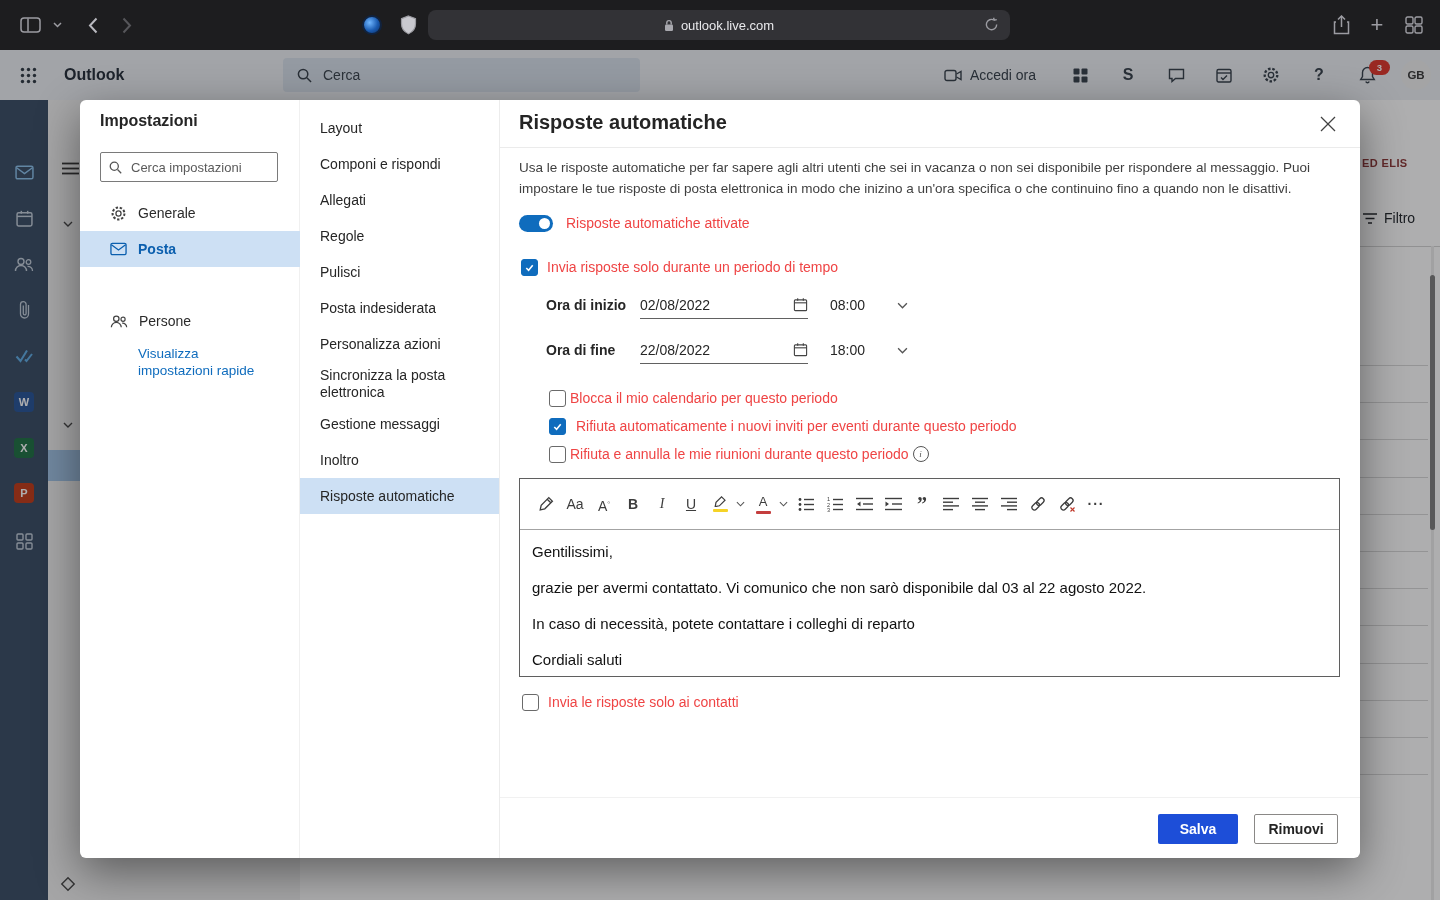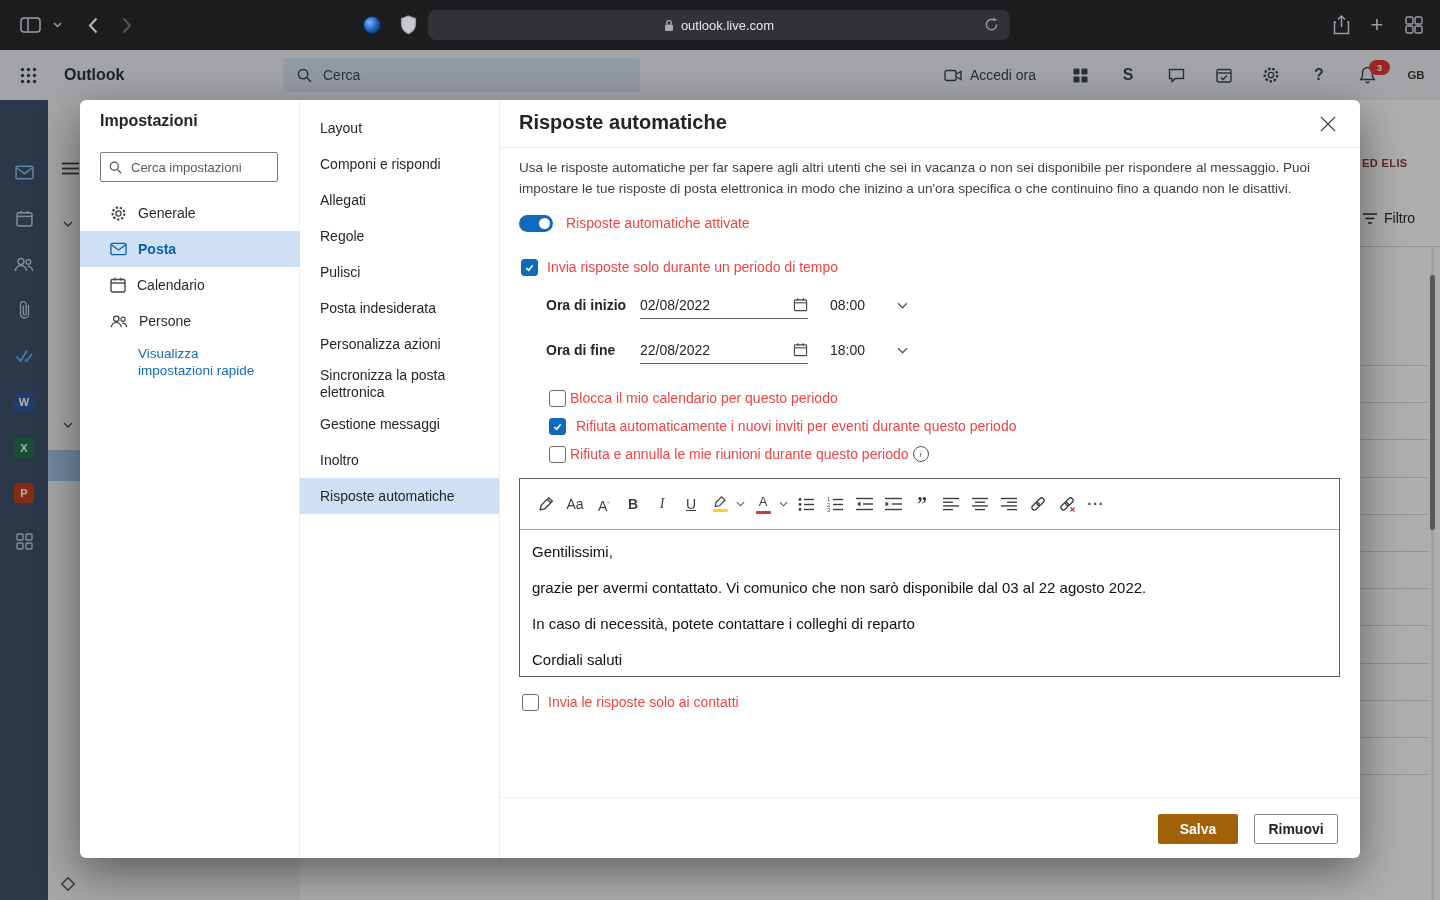--- a/index.html
+++ b/index.html
@@ -96,21 +96,21 @@
   #etoolbar{height:51px;border-bottom:1px solid #a3a3a3;display:flex;align-items:center;gap:5px;padding:0 14px;box-sizing:border-box;}
   .tb{min-width:24px;height:30px;display:flex;flex-direction:column;align-items:center;justify-content:center;
       color:#3d3d3d;font-size:14px;border-radius:3px;cursor:pointer;position:relative;}
   .tb .glyph{line-height:14px;}
   .bar{width:15px;height:3px;margin-top:2px;border-radius:1px;}
   .tbgroup{display:flex;align-items:flex-end;gap:2px;}
   #ebody{padding:4px 12px;}
   #ebody p{margin:0;font-size:15px;line-height:36px;color:#111;}
 
   #footer-sep{position:absolute;left:0;top:697px;width:860px;height:1px;background:#f1f1f1;}
-  #saveb{position:absolute;right:122px;top:714px;width:80px;height:30px;background:#a16207;color:#fff;border:none;
+  #saveb{position:absolute;right:122px;top:714px;width:80px;height:30px;background:#1d4ed8;color:#fff;border:none;
          border-radius:2px;font-size:14px;font-weight:bold;font-family:"Liberation Sans",sans-serif;cursor:pointer;}
   #removeb{position:absolute;right:22px;top:714px;width:84px;height:30px;background:#fff;color:#242424;
            border:1px solid #8a8886;border-radius:2px;font-size:14px;font-weight:bold;
            font-family:"Liberation Sans",sans-serif;cursor:pointer;}
 </style>
 </head>
 <body>
 
 <div id="screen">
 
@@ -395,29 +395,20 @@
           </svg>
         <span>Generale</span>
       </div>
       <div class="nav sel" style="top:131px;">
         <svg width="17" height="14" viewBox="0 0 18 14">
             <rect x="1" y="1" width="16" height="12" rx="1.5" fill="none" stroke="#0b5fae" stroke-width="1.4"></rect>
             <path d="M1.5 2.5 L9 8 L16.5 2.5" fill="none" stroke="#0b5fae" stroke-width="1.4"></path>
           </svg>
         <span>Posta</span>
       </div>
-      <div class="nav" style="top:167px;">
-        <svg width="16" height="16" viewBox="0 0 16 16">
-            <rect x="1" y="2.5" width="14" height="12.5" rx="1.5" fill="none" stroke="#444" stroke-width="1.4"></rect>
-            <line x1="1" y1="6" x2="15" y2="6" stroke="#444" stroke-width="1.4"></line>
-            <line x1="5" y1="0.8" x2="5" y2="3.5" stroke="#444" stroke-width="1.4"></line>
-            <line x1="11" y1="0.8" x2="11" y2="3.5" stroke="#444" stroke-width="1.4"></line>
-          </svg>
-        <span>Calendario</span>
-      </div>
       <div class="nav" style="top:203px;">
         <svg width="18" height="15" viewBox="0 0 20 15">
             <circle cx="7" cy="4.5" r="3" fill="none" stroke="#444" stroke-width="1.4"></circle>
             <path d="M1.5 14 a5.5 5.5 0 0 1 11 0" fill="none" stroke="#444" stroke-width="1.4"></path>
             <circle cx="14.5" cy="5" r="2.3" fill="none" stroke="#444" stroke-width="1.3"></circle>
             <path d="M13.5 9.3 a4.6 4.6 0 0 1 5 4.7" fill="none" stroke="#444" stroke-width="1.3"></path>
           </svg>
         <span>Persone</span>
       </div>
       <div id="quicklink">Visualizza impostazioni rapide</div>

